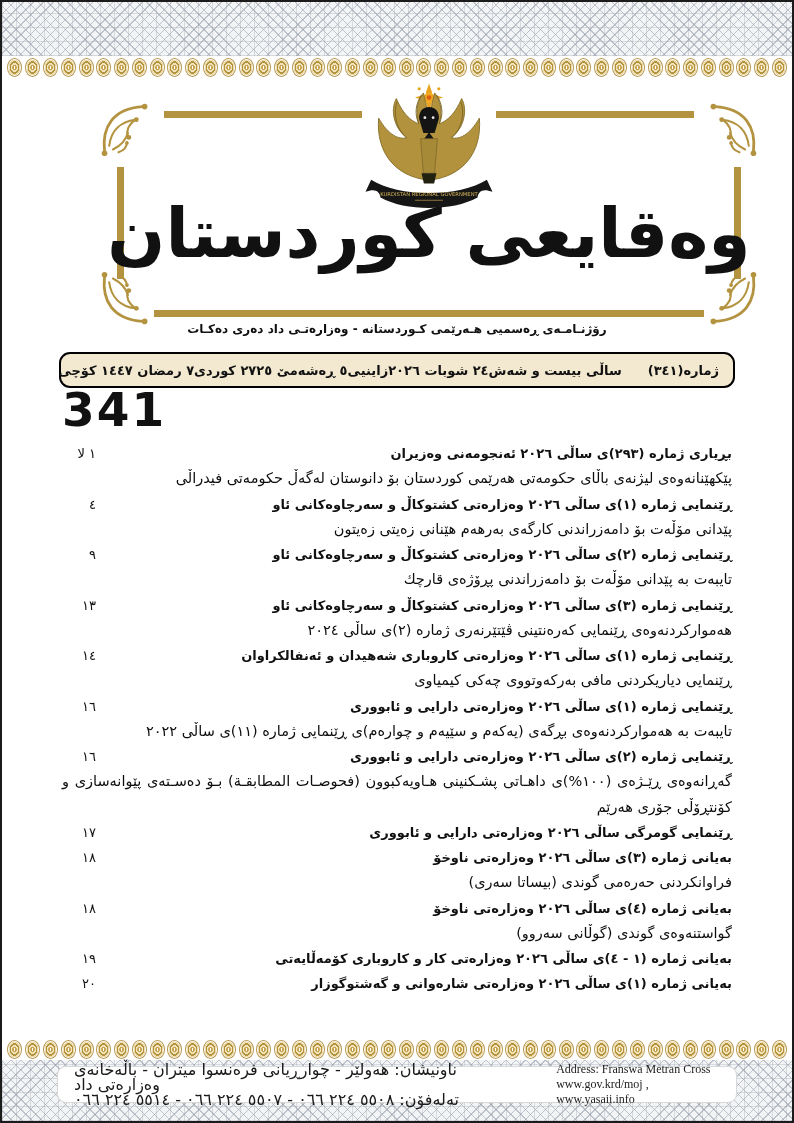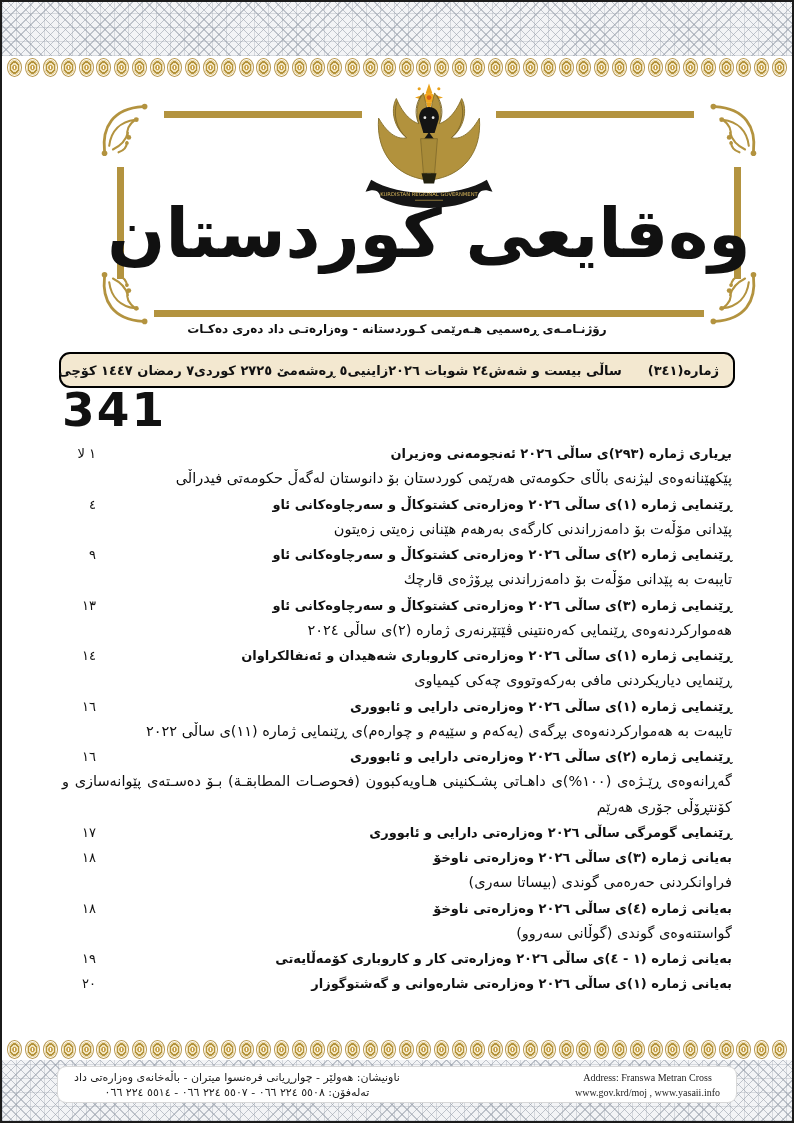--- a/index.html
+++ b/index.html
@@ -89,23 +89,23 @@
     font-size:14.5px;line-height:25.5px;text-align:justify;color:#0d0d0d;
   }
 
   
   #footer-box{
     position:absolute;top:1066px;left:57px;width:680px;height:37px;
     background:#ffffff;border-radius:9px;border:1px solid #d8d8d8;
     display:flex;flex-direction:row-reverse;align-items:center;justify-content:space-between;
     padding:2px 16px;box-sizing:border-box;z-index:10;
   }
-  #footer-en{direction:ltr;text-align:center;font-family:"Liberation Serif", serif;
-    font-size:10px;line-height:15px;color:#222;margin-left:36px;}
-  #footer-ku{direction:rtl;text-align:center;font-size:11px;line-height:15px;color:#1a1a1a;}
+  #footer-en{direction:ltr;font-family:"Liberation Serif", serif;
+    font-size:12px;line-height:15px;color:#222;margin-left:36px;}
+  #footer-ku{direction:rtl;text-align:left;font-size:16px;line-height:15px;color:#1a1a1a;}
 </style>
 </head>
 <body>
 
 <svg width="0" height="0" style="position:absolute" aria-hidden="true">
   <symbol id="corner-flourish" viewBox="0 0 60 60">
     <g fill="none" stroke="#b3933f" stroke-width="3" stroke-linecap="round">
       <path d="M7,54 C4,28 16,8 48,6"></path>
     </g>
     <g fill="none" stroke="#b3933f" stroke-width="2.2" stroke-linecap="round">

